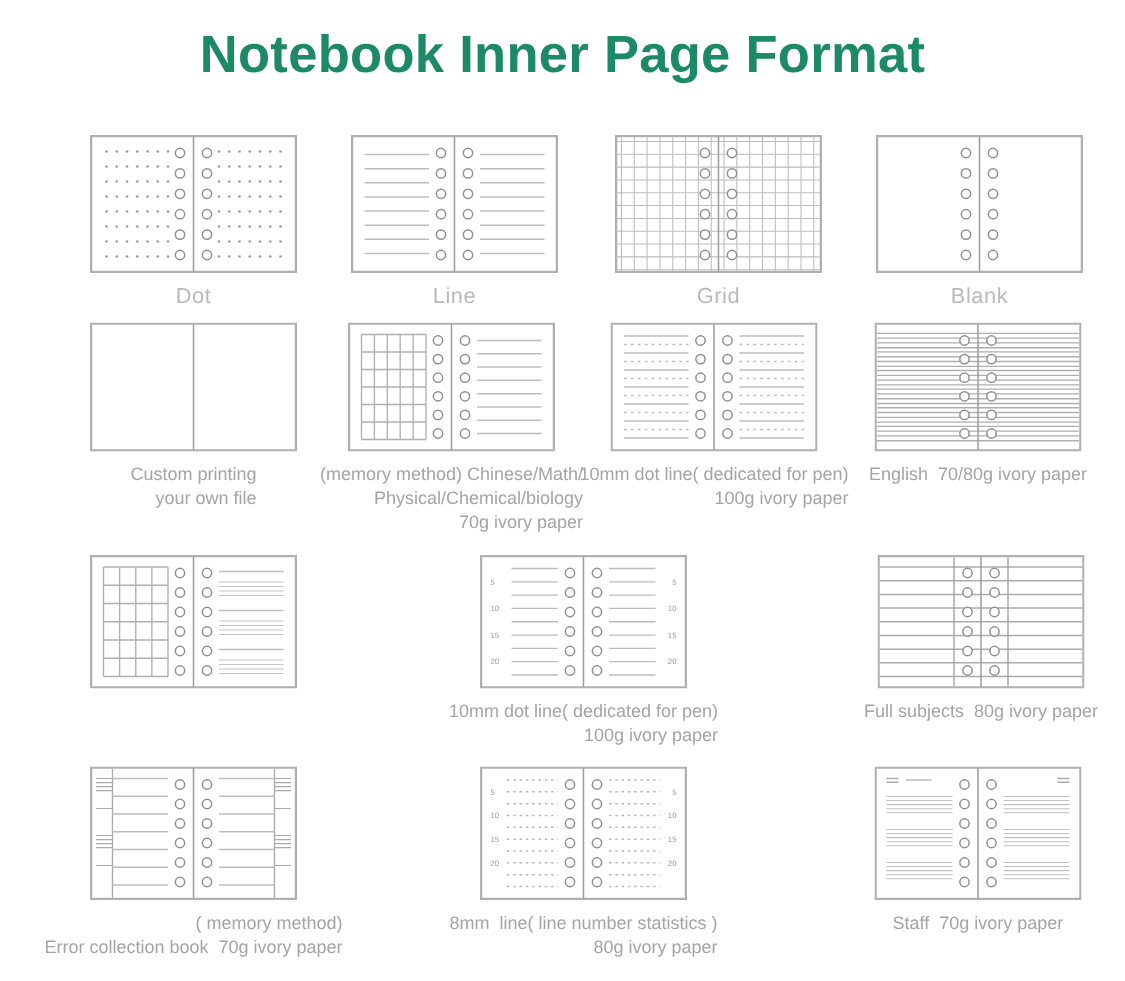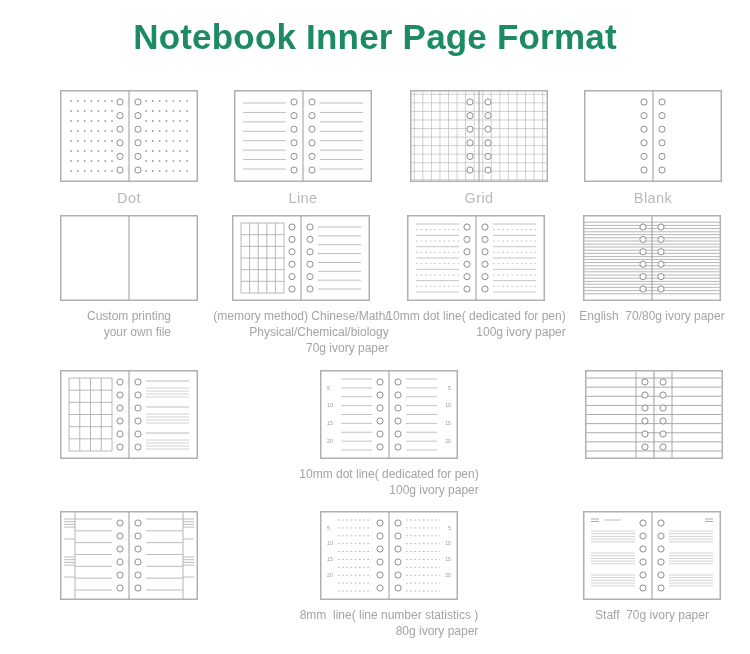--- a/index.html
+++ b/index.html
@@ -529,20 +529,21 @@
           <circle cx="60" cy="38" r="3.1" fill="#fff" stroke="#8f8f8f" stroke-width="1"></circle>
           <circle cx="78" cy="38" r="3.1" fill="#fff" stroke="#8f8f8f" stroke-width="1"></circle>
           <circle cx="60" cy="51" r="3.1" fill="#fff" stroke="#8f8f8f" stroke-width="1"></circle>
           <circle cx="78" cy="51" r="3.1" fill="#fff" stroke="#8f8f8f" stroke-width="1"></circle>
           <circle cx="60" cy="64" r="3.1" fill="#fff" stroke="#8f8f8f" stroke-width="1"></circle>
           <circle cx="78" cy="64" r="3.1" fill="#fff" stroke="#8f8f8f" stroke-width="1"></circle>
           <circle cx="60" cy="77" r="3.1" fill="#fff" stroke="#8f8f8f" stroke-width="1"></circle>
           <circle cx="78" cy="77" r="3.1" fill="#fff" stroke="#8f8f8f" stroke-width="1"></circle>
         </svg>
       </div>
+    <div class="cap">Full subjects  80g ivory paper</div>
   </div>
 
   <div class="cell r4" style="left:-11px;top:507px;">
     <div class="nb">
         <svg width="138" height="89" viewBox="0 0 138 89" style="display:block" font-family="Liberation Sans, sans-serif">
           <rect x="0.75" y="0.75" width="136.5" height="87.5" fill="#fff" stroke="#b0b0b0" stroke-width="1.5"></rect>
           <line x1="15" y1="1.5" x2="15" y2="87.5" stroke="#ababab" stroke-width="0.9"></line>
           <line x1="123" y1="1.5" x2="123" y2="87.5" stroke="#ababab" stroke-width="0.9"></line>
           <line x1="15" y1="8" x2="52" y2="8" stroke="#bdbdbd" stroke-width="1"></line>
           <line x1="86" y1="8" x2="123" y2="8" stroke="#bdbdbd" stroke-width="1"></line>
@@ -586,20 +587,22 @@
           <circle cx="60" cy="38" r="3.1" fill="#fff" stroke="#8f8f8f" stroke-width="1"></circle>
           <circle cx="78" cy="38" r="3.1" fill="#fff" stroke="#8f8f8f" stroke-width="1"></circle>
           <circle cx="60" cy="51" r="3.1" fill="#fff" stroke="#8f8f8f" stroke-width="1"></circle>
           <circle cx="78" cy="51" r="3.1" fill="#fff" stroke="#8f8f8f" stroke-width="1"></circle>
           <circle cx="60" cy="64" r="3.1" fill="#fff" stroke="#8f8f8f" stroke-width="1"></circle>
           <circle cx="78" cy="64" r="3.1" fill="#fff" stroke="#8f8f8f" stroke-width="1"></circle>
           <circle cx="60" cy="77" r="3.1" fill="#fff" stroke="#8f8f8f" stroke-width="1"></circle>
           <circle cx="78" cy="77" r="3.1" fill="#fff" stroke="#8f8f8f" stroke-width="1"></circle>
         </svg>
       </div>
+    <div class="cap">( memory method)
+Error collection book  70g ivory paper</div>
   </div>
   <div class="cell r4" style="left:249px;top:507px;">
     <div class="nb">
         <svg width="138" height="89" viewBox="0 0 138 89" style="display:block" font-family="Liberation Sans, sans-serif">
           <rect x="0.75" y="0.75" width="136.5" height="87.5" fill="#fff" stroke="#b0b0b0" stroke-width="1.5"></rect>
           <line x1="18" y1="9" x2="52" y2="9" stroke="#b5b5b5" stroke-width="1" stroke-dasharray="1.6,2.6"></line>
           <line x1="86" y1="9" x2="120" y2="9" stroke="#b5b5b5" stroke-width="1" stroke-dasharray="1.6,2.6"></line>
           <line x1="18" y1="16.88888888888889" x2="52" y2="16.88888888888889" stroke="#b5b5b5" stroke-width="1" stroke-dasharray="1.6,2.6"></line>
           <line x1="86" y1="16.88888888888889" x2="120" y2="16.88888888888889" stroke="#b5b5b5" stroke-width="1" stroke-dasharray="1.6,2.6"></line>
           <text x="7" y="18.68888888888889" font-size="5.2" fill="#9a9a9a" text-anchor="start">5</text>

